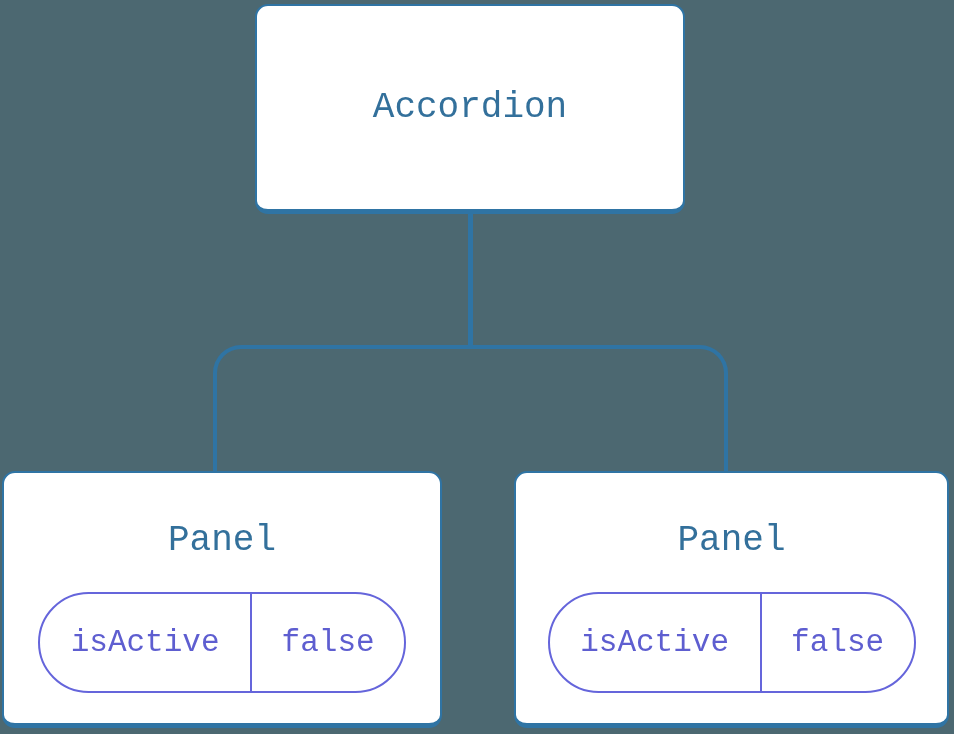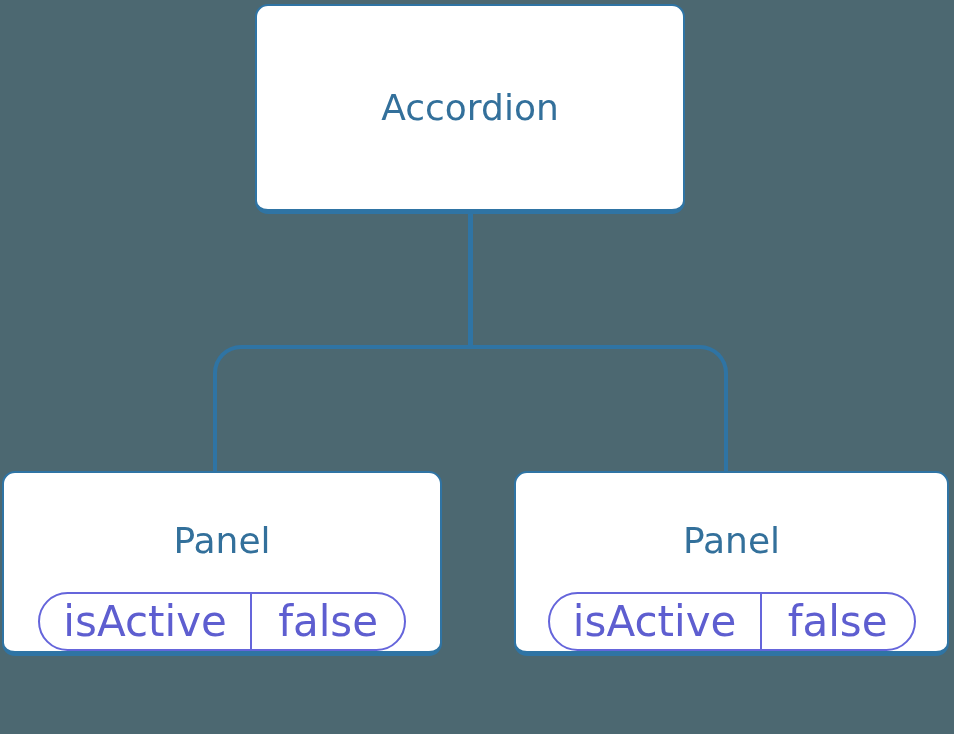--- a/index.html
+++ b/index.html
@@ -12,20 +12,21 @@
   * { box-sizing: border-box; }
   html, body { margin: 0; padding: 0; }
   body { font-family: "DejaVu Sans", "Liberation Sans", sans-serif; }
 
   .canvas {
     position: relative;
     width: 954px;
     height: 734px;
     background: var(--bg);
     overflow: hidden;
+    font-family: Liberation Mono, monospace;
   }
 
   
   .node {
     position: absolute;
     background: #ffffff;
     border: 2px solid var(--stroke);
     border-bottom-width: 5px;
     border-radius: 13px;
   }
@@ -56,21 +57,21 @@
     position: absolute;
     left: 213px; top: 345px;
     width: 515px; height: 126px;
     border: 4px solid var(--stroke);
     border-bottom: none;
     border-radius: 28px 28px 0 0;
   }
 
   .panel-node {
     top: 471px;
-    height: 185px;
+    height: 257px;
     display: flex;
     flex-direction: column;
     align-items: center;
   }
   .panel-left  { left: 2px;   width: 440px; }
   .panel-right { left: 514px; width: 435px; }
 
   .panel-title {
     margin-top: 46px;
     font-size: 36px;
@@ -83,21 +84,21 @@
     margin-top: 30px;
     width: 368px; height: 101px;
     border: 2px solid var(--purple);
     border-radius: 51px;
     display: flex;
     overflow: hidden;
     background: #ffffff;
   }
   .pill-cell {
     display: flex; align-items: center; justify-content: center;
-    font-size: 42px;
+    font-size: 31px;
     color: var(--purpleText);
     white-space: nowrap;
   }
   .pill-key {
     width: 58.3%;
     border-right: 2px solid var(--purple);
   }
   .pill-value { flex: 1; text-align: center; }
 </style>
 </head>

